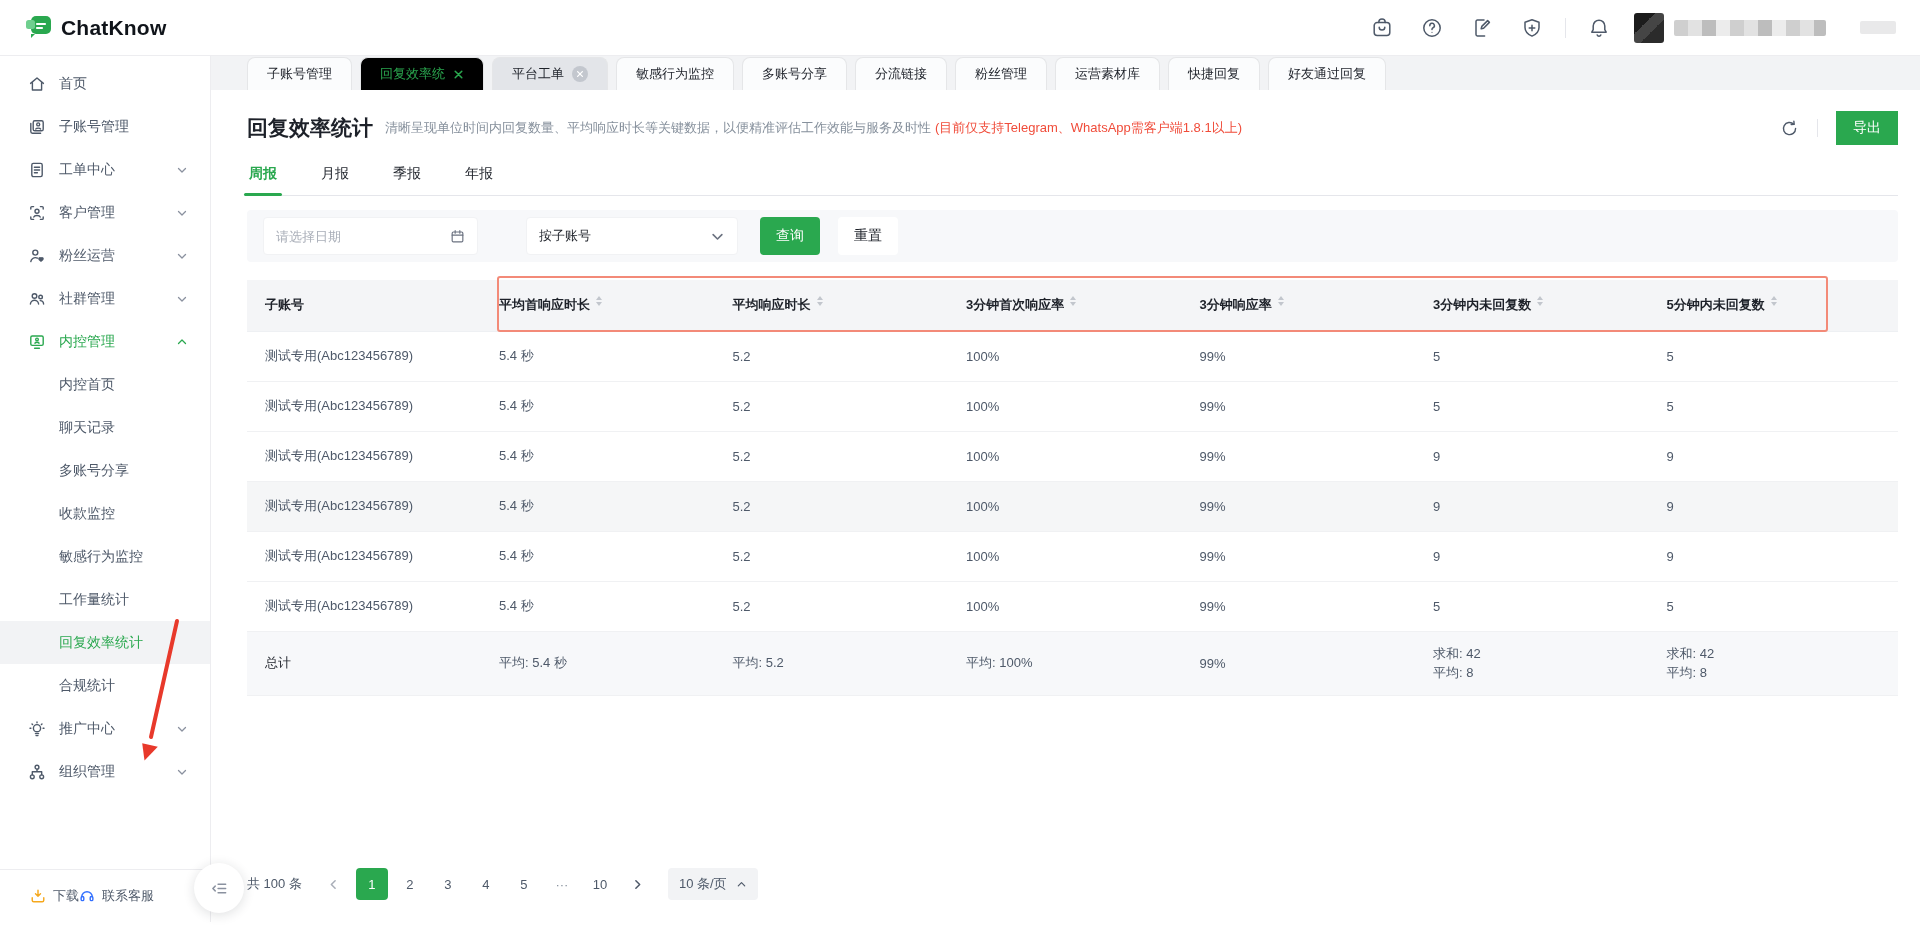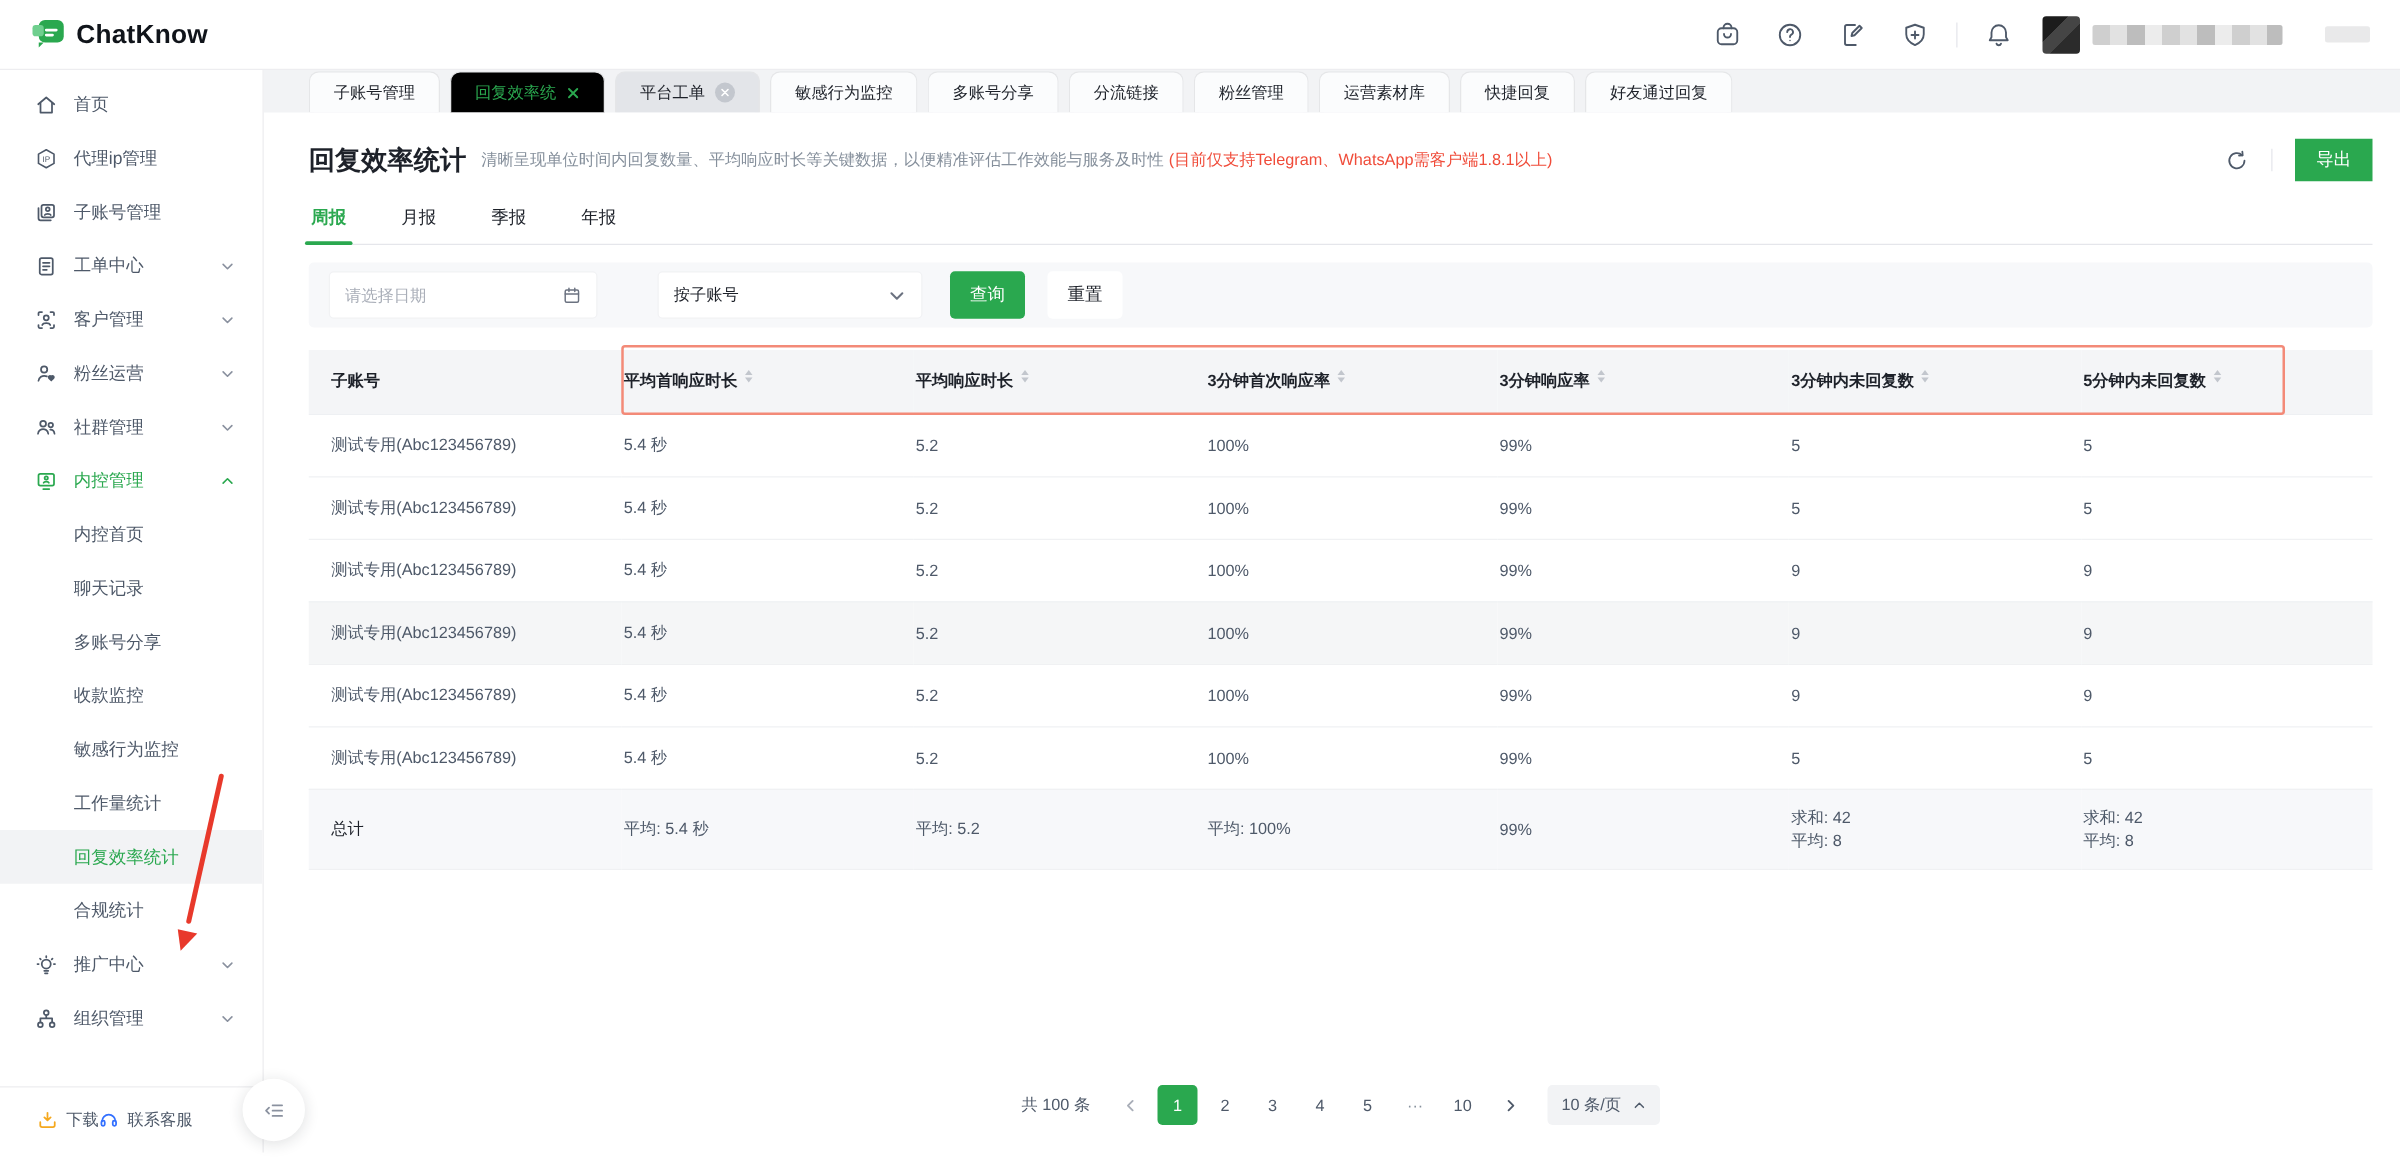--- a/index.html
+++ b/index.html
@@ -97,21 +97,21 @@
   .total-row td{background:var(--bg-light);height:64px;color:var(--text2)}
   .total-row td:first-child{color:var(--text)}
   .total-row .two-line{line-height:19px}
   .th-inner{display:inline-flex;align-items:flex-start}
   .sorter{display:inline-flex;flex-direction:column;align-items:center;gap:2px;margin-left:6px;cursor:pointer}
   .caret-up{width:0;height:0;border-left:3.5px solid transparent;border-right:3.5px solid transparent;border-bottom:4.5px solid #c2c6cd}
   .caret-down{width:0;height:0;border-left:3.5px solid transparent;border-right:3.5px solid transparent;border-top:4.5px solid #c2c6cd}
   .red-box{position:absolute;left:250px;top:-4px;width:1331px;height:56px;border:2px solid #f38a78;border-radius:3px;pointer-events:none}
 
   
-  .pager{margin-top:auto;display:flex;align-items:center;justify-content:center;gap:6px;padding:18px 0 22px;font-size:13px;color:var(--text2)}
+  .pager{margin-top:auto;display:flex;align-items:center;justify-content:flex-start;gap:6px;padding:18px 0 22px;font-size:13px;color:var(--text2)}
   .pg-total{margin-right:10px}
   .pg-btn{min-width:32px;height:32px;display:flex;align-items:center;justify-content:center;border-radius:4px;cursor:pointer}
   .pg-arrow svg{width:13px;height:13px}
   .pg-prev{color:#a9aeb8}
   .pg-num.active{background:var(--accent);color:#fff}
   .pg-ellipsis{color:var(--text3);cursor:default}
   .pg-size{height:32px;background:var(--bg-gray);border-radius:4px;padding:0 11px;display:flex;align-items:center;gap:9px;margin-left:8px;cursor:pointer}
   .pg-size svg{width:11px;height:11px;color:var(--text2)}
 
   
@@ -170,27 +170,20 @@
       <div class="side-scroll">
 
         <div class="side-item">
           <svg class="icn" viewBox="0 0 18 18" fill="none" stroke="currentColor" stroke-width="1.4" stroke-linecap="round" stroke-linejoin="round">
             <path d="M2.6 8.4 9 3l6.4 5.4"></path>
               <path d="M4.4 7.6V15h9.2V7.6"></path>
           </svg>
           <span class="lbl">首页</span>
         </div>
 
-        <div class="side-item">
-          <svg class="icn" viewBox="0 0 18 18" fill="none" stroke="currentColor" stroke-width="1.3" stroke-linejoin="round">
-            <path d="M9 1.8l6.2 3.5v7.4L9 16.2 2.8 12.7V5.3z"></path>
-            <text x="9" y="11.6" font-size="6.5" text-anchor="middle" fill="currentColor" stroke="none" font-family="inherit">IP</text>
-          </svg>
-          <span class="lbl">代理ip管理</span>
-        </div>
 
         <div class="side-item">
           <svg class="icn" viewBox="0 0 18 18" fill="none" stroke="currentColor" stroke-width="1.4" stroke-linecap="round" stroke-linejoin="round">
             <rect x="5.2" y="2.8" width="10" height="10" rx="1.6"></rect>
             <circle cx="10.2" cy="6.4" r="1.5"></circle>
               <path d="M7.8 11c.5-1.2 4.3-1.2 4.8 0"></path>
             <path d="M2.8 5.4v8.2a1.6 1.6 0 0 0 1.6 1.6h8.2"></path>
           </svg>
           <span class="lbl">子账号管理</span>
         </div>

